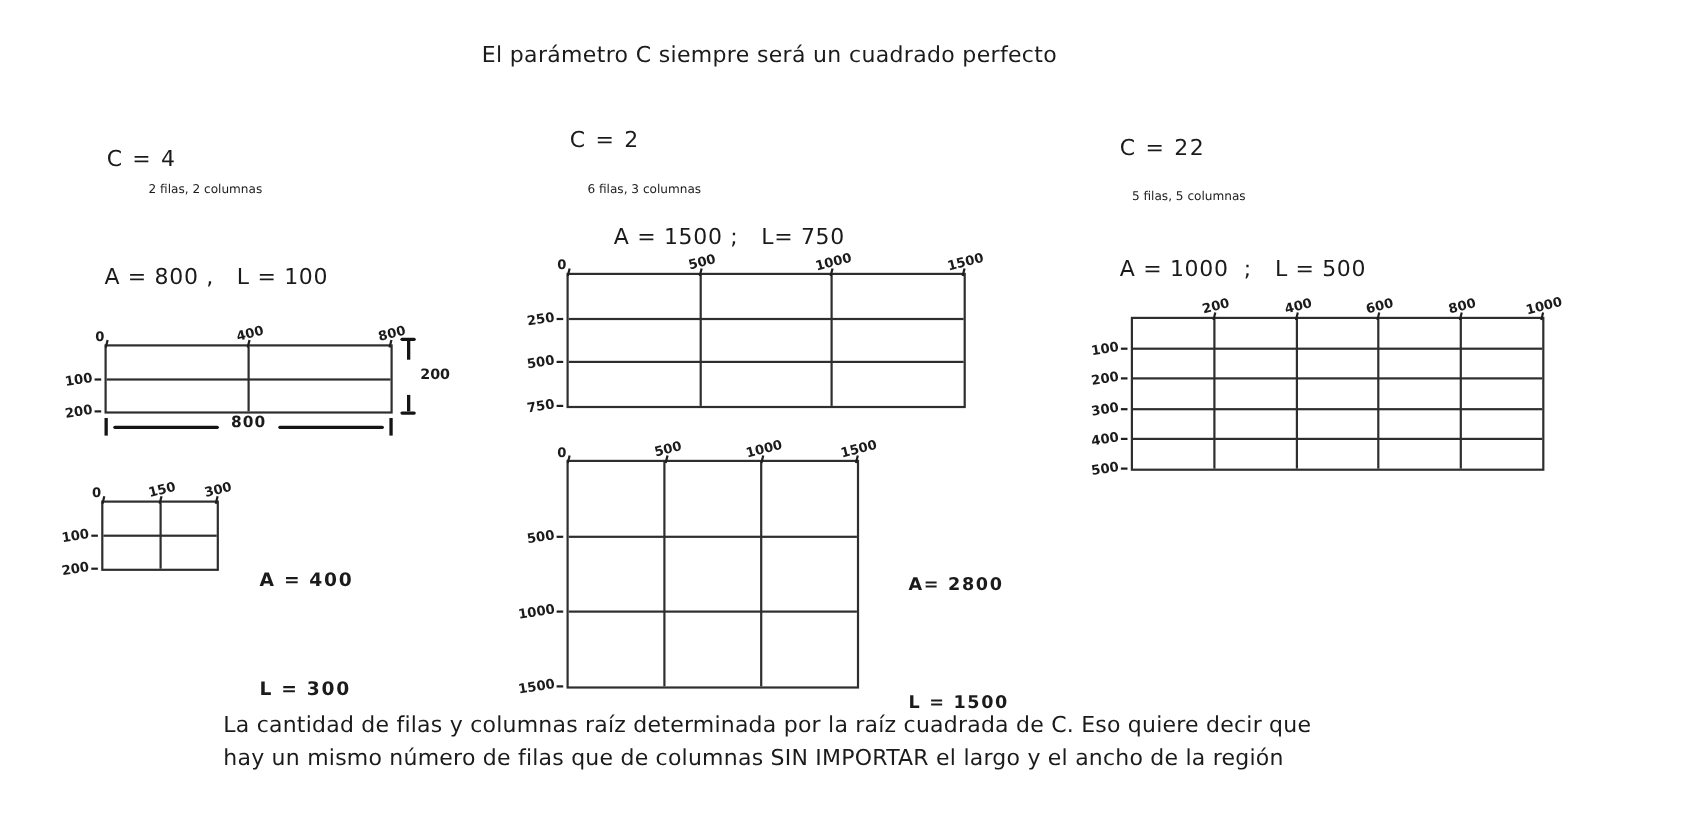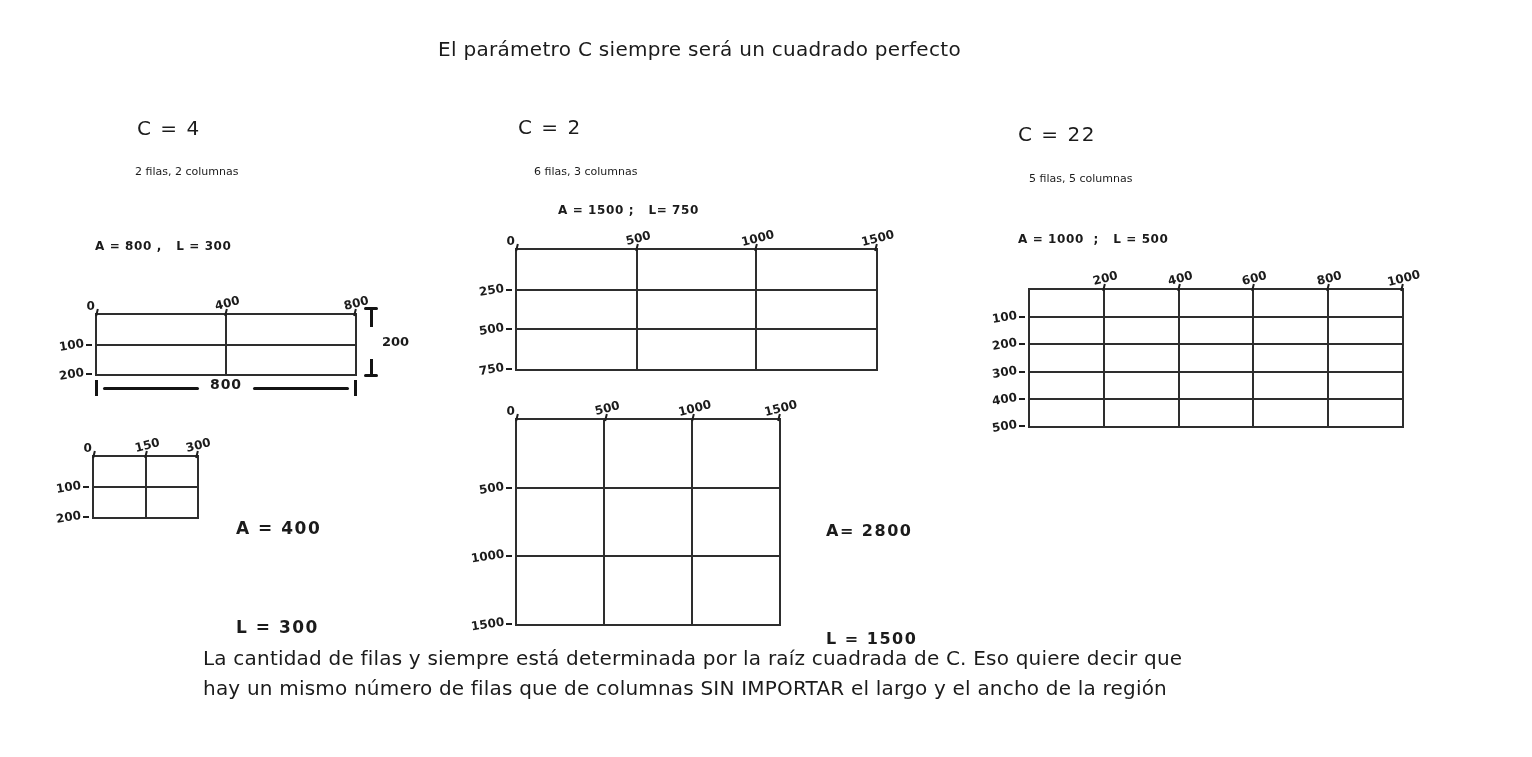--- a/index.html
+++ b/index.html
@@ -5,21 +5,21 @@
   html,body{margin:0;padding:0;}
   body{
     width:1532px;height:757px;position:relative;overflow:hidden;
     background:#ffffff;color:#1b1b1b;
     font-family:"DejaVu Sans","Liberation Sans",sans-serif;
   }
   .abs{position:absolute;white-space:pre;}
   .title{font-size:20px;letter-spacing:.3px;}
   .heading{font-size:20px;letter-spacing:1.5px;}
   .subtitle{font-size:11px;}
-  .params{font-size:12px;font-weight:bold;letter-spacing:.6px;text-align:center;}
+  .params{font-size:20px;font-weight:normal;letter-spacing:.6px;text-align:center;}
   .footer-line{font-size:20px;letter-spacing:.2px;}
 
   
   .grid{position:absolute;border:2px solid #2e2e2e;box-sizing:border-box;}
   .vline{position:absolute;top:0;bottom:0;width:2px;background:#2e2e2e;transform:translateX(-50%);}
   .hline{position:absolute;left:0;right:0;height:2px;background:#2e2e2e;transform:translateY(-50%);}
   .xtick-mark{position:absolute;top:-6px;width:2px;height:7px;background:#1f1f1f;transform:translateX(-50%) rotate(14deg);}
   .ytick-mark{position:absolute;left:-11px;width:6px;height:2px;background:#1f1f1f;transform:translateY(-50%);}
   .xtick-label{position:absolute;bottom:calc(100% + 5px);font-size:12px;font-weight:bold;transform:translateX(-45%) rotate(-14deg);white-space:nowrap;}
   .xtick-label.origin{transform:translate(-125%,3px) rotate(0deg);}
@@ -40,21 +40,21 @@
   .hdim .hcap{width:3px;height:16px;background:#141414;flex:0 0 auto;}
   .hdim .hseg{flex:1 1 auto;height:3px;background:#141414;border-radius:2px;}
   .hdim .hdim-label{flex:0 0 auto;font-size:14px;font-weight:bold;transform:translateY(-4px);padding:0 6px;letter-spacing:1px;}
 
   .side-note{font-weight:bold;white-space:pre;}
   #ann-c4-small{left:236px;top:446px;font-size:17px;line-height:33px;letter-spacing:1.5px;}
   #ann-c9-square{left:826px;top:441px;font-size:16px;line-height:36px;letter-spacing:1.5px;}
 
   
   #page-title{left:438px;top:37px;}
-  #c4-heading{left:97px;top:116px;margin-left:40px;}
+  #c4-heading{left:97px;top:132px;}
   #c4-subtitle{left:135px;top:165px;}
   #c4-params{left:95px;top:239px;}
   #c9-heading{left:518px;top:115px;}
   #c9-subtitle{left:534px;top:165px;}
   #c9-params{left:558px;top:203px;}
   #c25-heading{left:1018px;top:122px;}
   #c25-subtitle{left:1029px;top:172px;}
   #c25-params{left:1018px;top:232px;}
 
   #grid-c4-main{left:95px;top:313px;width:262px;height:63px;}
@@ -71,21 +71,21 @@
 </style>
 </head>
 <body>
 
 <div>
 
   <div id="page-title" class="abs title">El parámetro C siempre será un cuadrado perfecto</div>
 
   <div id="c4-heading" class="abs heading">C = 4</div>
   <div id="c4-subtitle" class="abs subtitle">2 filas, 2 columnas</div>
-  <div id="c4-params" class="abs params">A = 800 ,   L = 300</div>
+  <div id="c4-params" class="abs params">A = 800 ,   L = 100</div>
 
   <div id="grid-c4-main" class="grid">
       <div class="vline" style="left: 50%;"></div>
       <div class="hline" style="top: 50%;"></div>
       <div class="xtick-mark" style="left: 0%;"></div>
       <span class="xtick-label origin" style="left: 0%;">0</span>
       <div class="xtick-mark" style="left: 50%;"></div>
       <span class="xtick-label" style="left: 50%;">400</span>
       <div class="xtick-mark" style="left: 100%;"></div>
       <span class="xtick-label" style="left: 100%;">800</span>
@@ -209,16 +209,16 @@
       <div class="ytick-mark" style="top: 40%;"></div>
       <span class="ytick-label" style="top: 40%;">200</span>
       <div class="ytick-mark" style="top: 60%;"></div>
       <span class="ytick-label" style="top: 60%;">300</span>
       <div class="ytick-mark" style="top: 80%;"></div>
       <span class="ytick-label" style="top: 80%;">400</span>
       <div class="ytick-mark" style="top: 100%;"></div>
       <span class="ytick-label" style="top: 100%;">500</span>
     </div>
 
-  <div id="footer-line1" class="abs footer-line">La cantidad de filas y siempre está determinada por la raíz cuadrada de C. Eso quiere decir que</div>
+  <div id="footer-line1" class="abs footer-line">La cantidad de filas y columnas raíz determinada por la raíz cuadrada de C. Eso quiere decir que</div>
   <div id="footer-line2" class="abs footer-line">hay un mismo número de filas que de columnas SIN IMPORTAR el largo y el ancho de la región</div>
 
 </div>
 
 </body></html>

